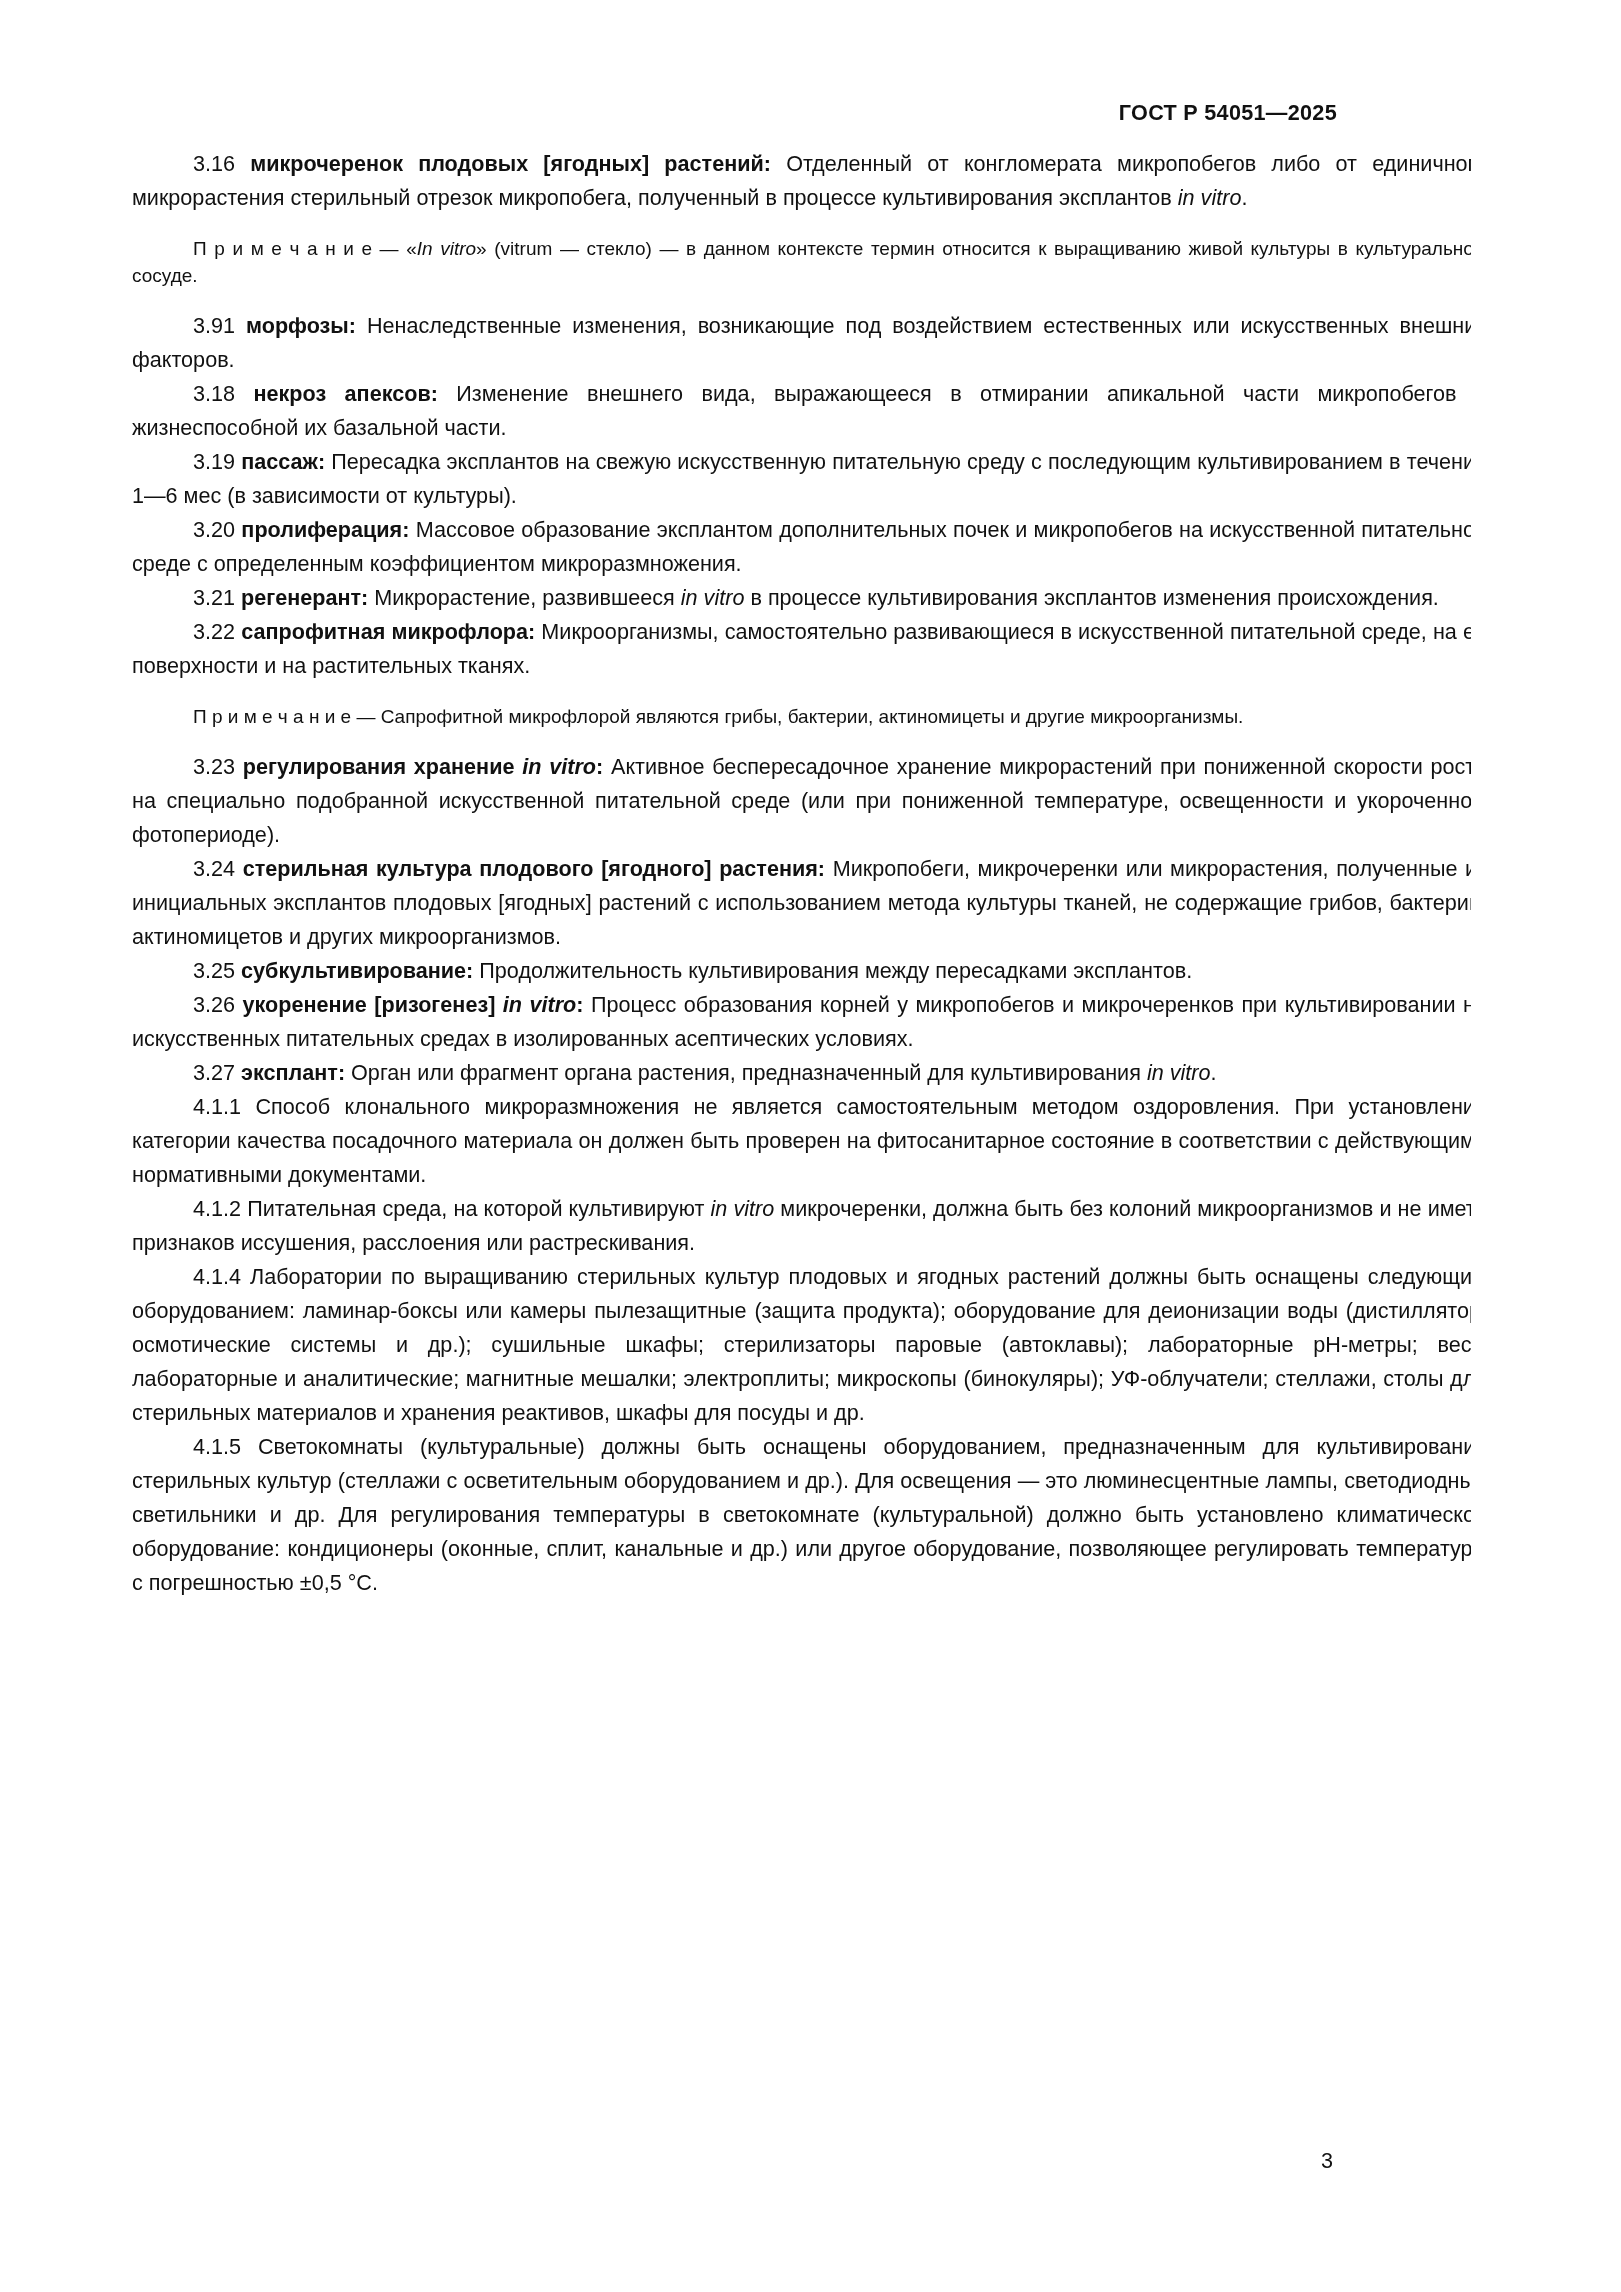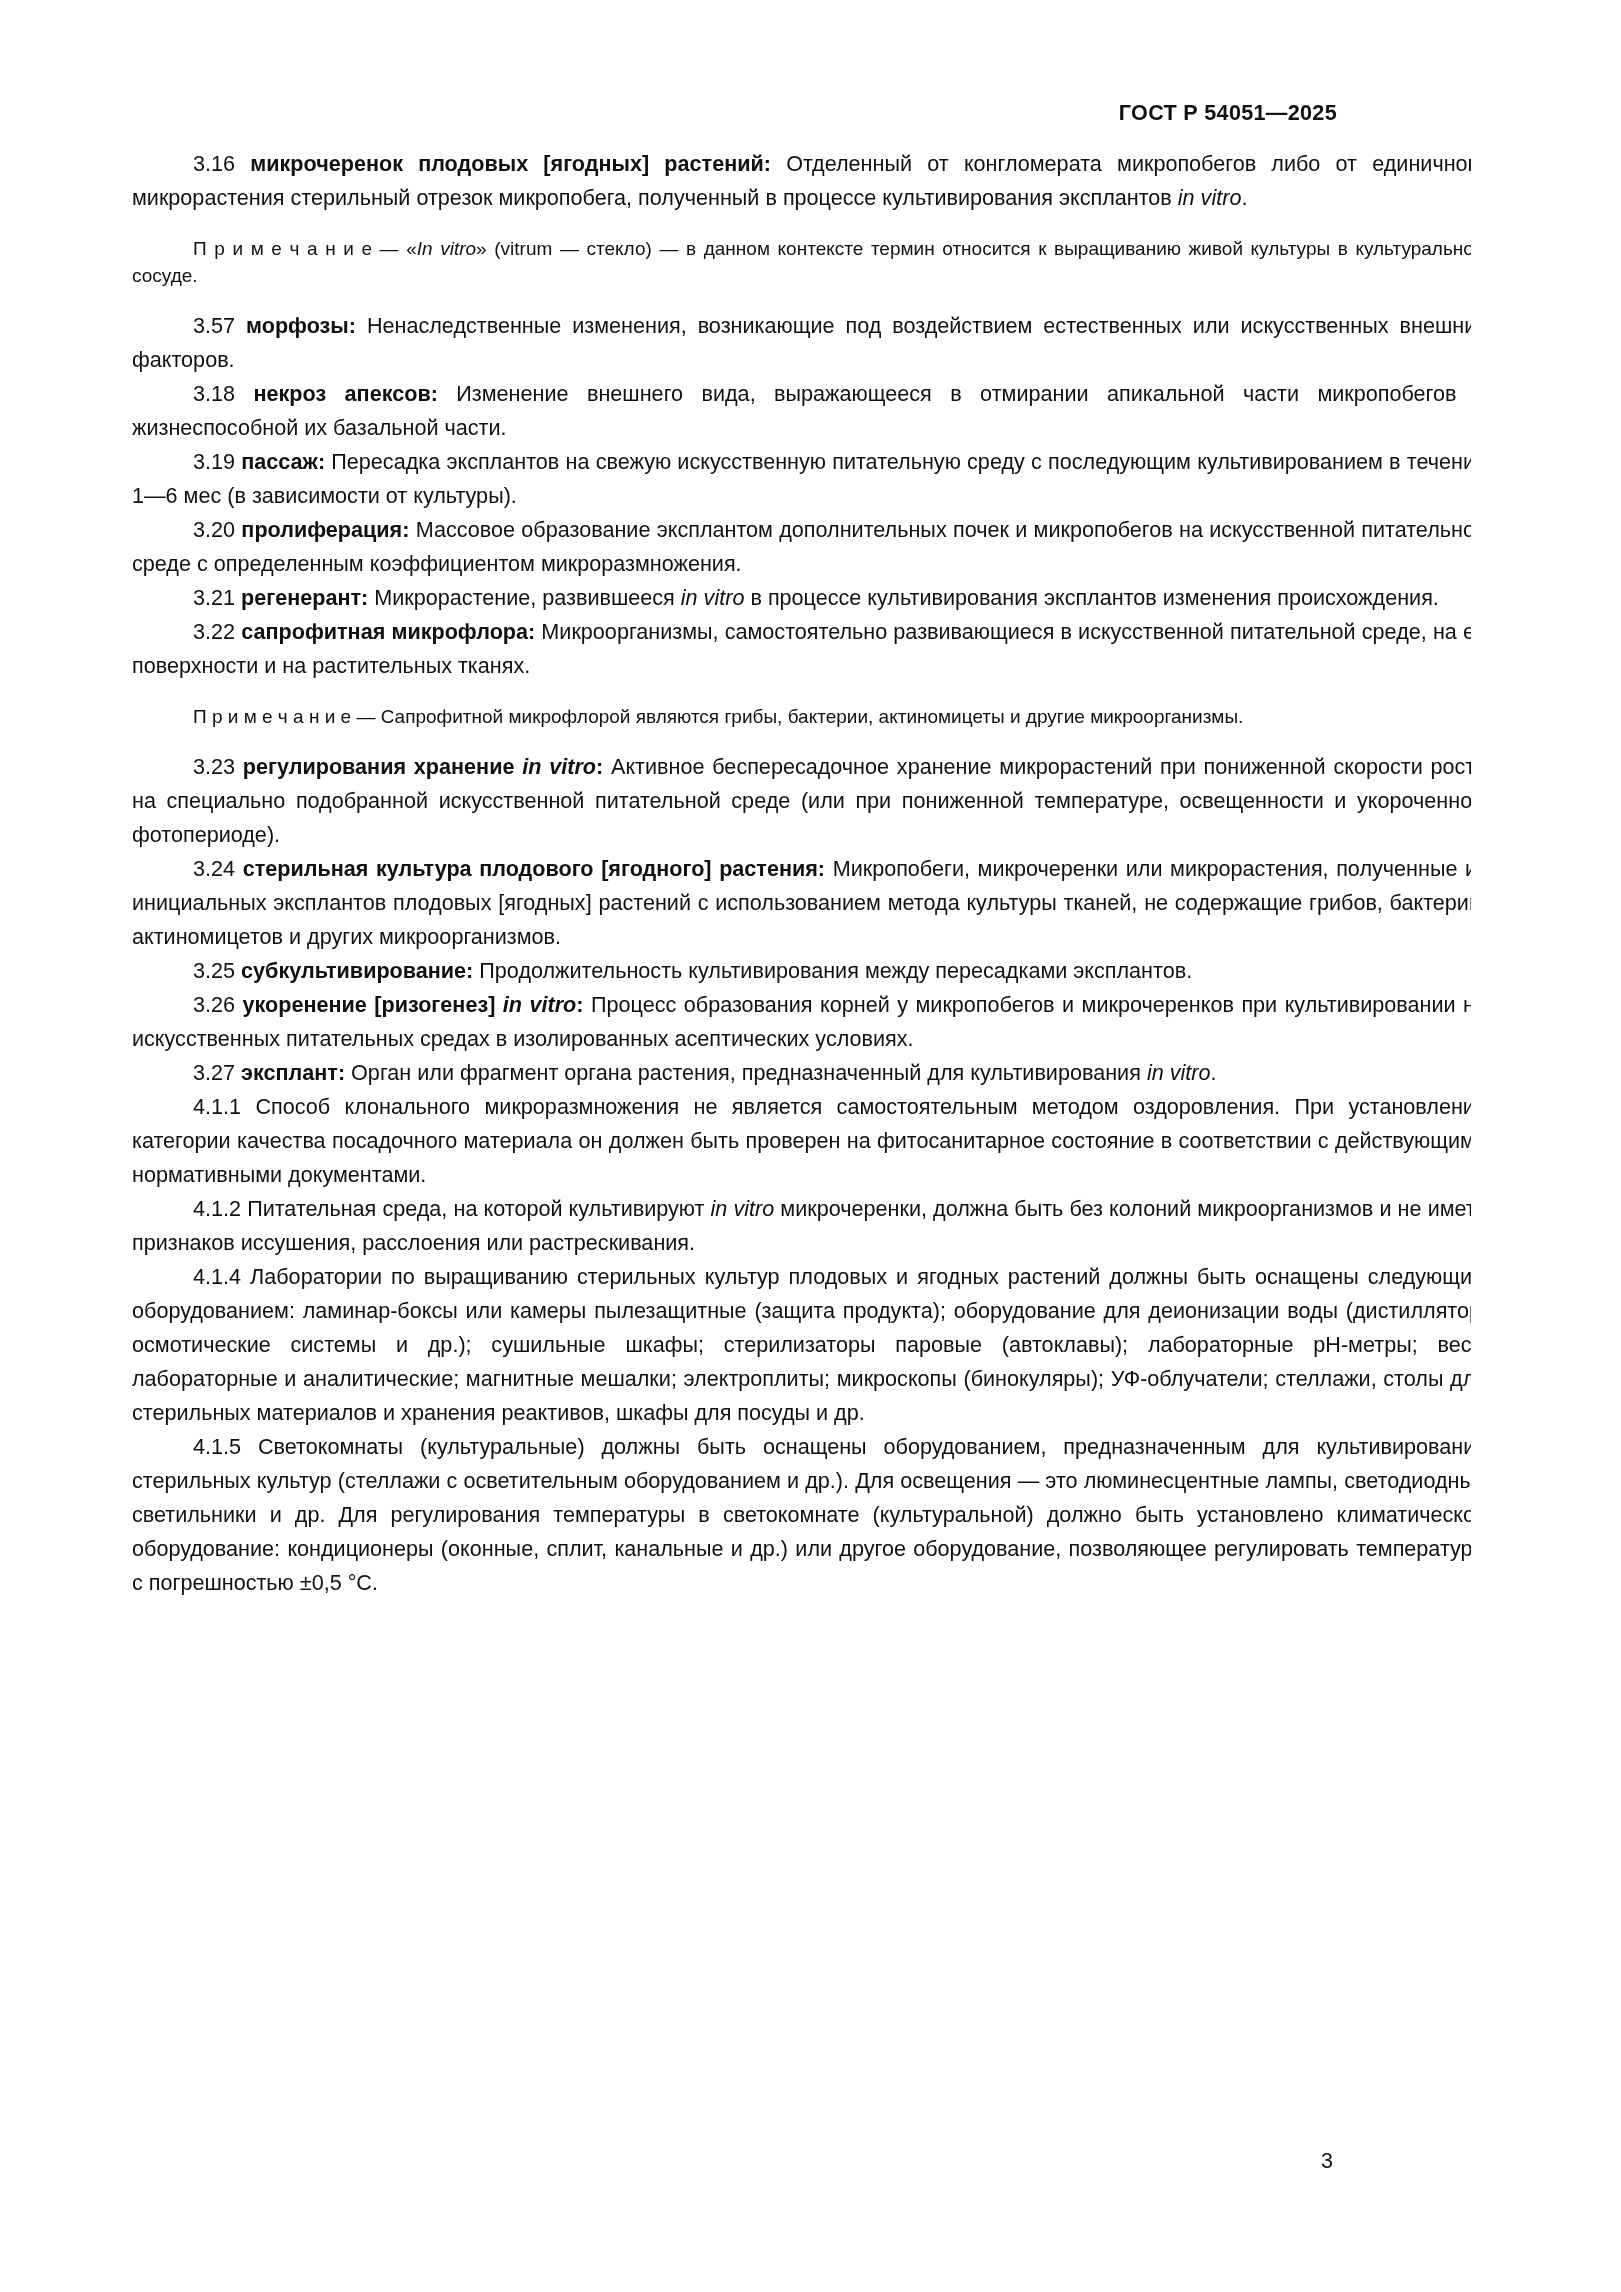--- a/index.html
+++ b/index.html
@@ -70,21 +70,21 @@
 </style>
 </head>
 <body>
 
 <div class="page">
   <div class="doc-header">ГОСТ Р 54051—2025</div>
 
   <div class="document-body">
       <p class="block para"><span>3.16 </span><span class="seg-b">микрочеренок плодовых [ягодных] растений:</span><span> Отделенный от конгломерата микропобегов либо от единичного микрорастения стерильный отрезок микропобега, полученный в процессе культивирования эксплантов </span><span class="seg-i">in vitro</span><span>.</span></p>
       <p class="block note"><span>П р и м е ч а н и е — «</span><span class="seg-i">In vitro</span><span>» (vitrum — стекло) — в данном контексте термин относится к выращиванию живой культуры в культуральном сосуде.</span></p>
-      <p class="block para"><span>3.57 </span><span class="seg-b">морфозы:</span><span> Ненаследственные изменения, возникающие под воздействием естественных или искусственных внешних факторов.</span></p>
+      <p class="block para"><span>3.91 </span><span class="seg-b">морфозы:</span><span> Ненаследственные изменения, возникающие под воздействием естественных или искусственных внешних факторов.</span></p>
       <p class="block para"><span>3.18 </span><span class="seg-b">некроз апексов:</span><span> Изменение внешнего вида, выражающееся в отмирании апикальной части микропобегов и жизнеспособной их базальной части.</span></p>
       <p class="block para"><span>3.19 </span><span class="seg-b">пассаж:</span><span> Пересадка эксплантов на свежую искусственную питательную среду с последующим культивированием в течение 1—6 мес (в зависимости от культуры).</span></p>
       <p class="block para"><span>3.20 </span><span class="seg-b">пролиферация:</span><span> Массовое образование эксплантом дополнительных почек и микропобегов на искусственной питательной среде с определенным коэффициентом микроразмножения.</span></p>
       <p class="block para"><span>3.21 </span><span class="seg-b">регенерант:</span><span> Микрорастение, развившееся </span><span class="seg-i">in vitro</span><span> в процессе культивирования эксплантов изменения происхождения.</span></p>
       <p class="block para"><span>3.22 </span><span class="seg-b">сапрофитная микрофлора:</span><span> Микроорганизмы, самостоятельно развивающиеся в искусственной питательной среде, на ее поверхности и на растительных тканях.</span></p>
       <p class="block note"><span>П р и м е ч а н и е — Сапрофитной микрофлорой являются грибы, бактерии, актиномицеты и другие микроорганизмы.</span></p>
       <p class="block para"><span>3.23 </span><span class="seg-b">регулирования хранение </span><span class="seg-bi">in vitro</span><span class="seg-b">:</span><span> Активное беспересадочное хранение микрорастений при пониженной скорости роста на специально подобранной искусственной питательной среде (или при пониженной температуре, освещенности и укороченном фотопериоде).</span></p>
       <p class="block para"><span>3.24 </span><span class="seg-b">стерильная культура плодового [ягодного] растения:</span><span> Микропобеги, микрочеренки или микрорастения, полученные из инициальных эксплантов плодовых [ягодных] растений с использованием метода культуры тканей, не содержащие грибов, бактерий, актиномицетов и других микроорганизмов.</span></p>
       <p class="block para"><span>3.25 </span><span class="seg-b">субкультивирование:</span><span> Продолжительность культивирования между пересадками эксплантов.</span></p>
       <p class="block para"><span>3.26 </span><span class="seg-b">укоренение [ризогенез] </span><span class="seg-bi">in vitro</span><span class="seg-b">:</span><span> Процесс образования корней у микропобегов и микрочеренков при культивировании на искусственных питательных средах в изолированных асептических условиях.</span></p>

